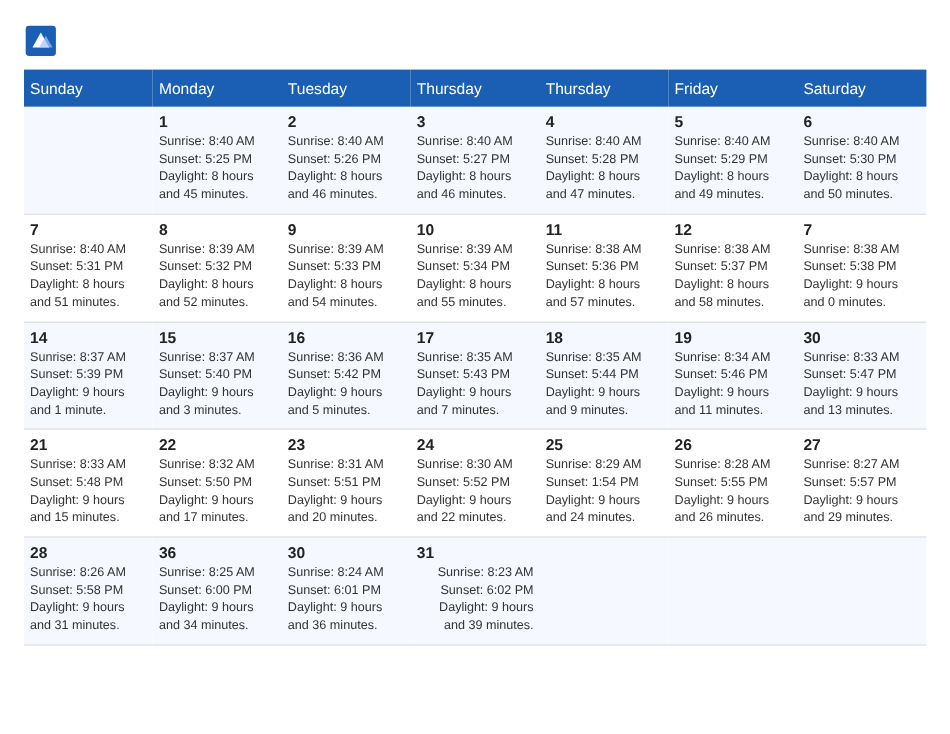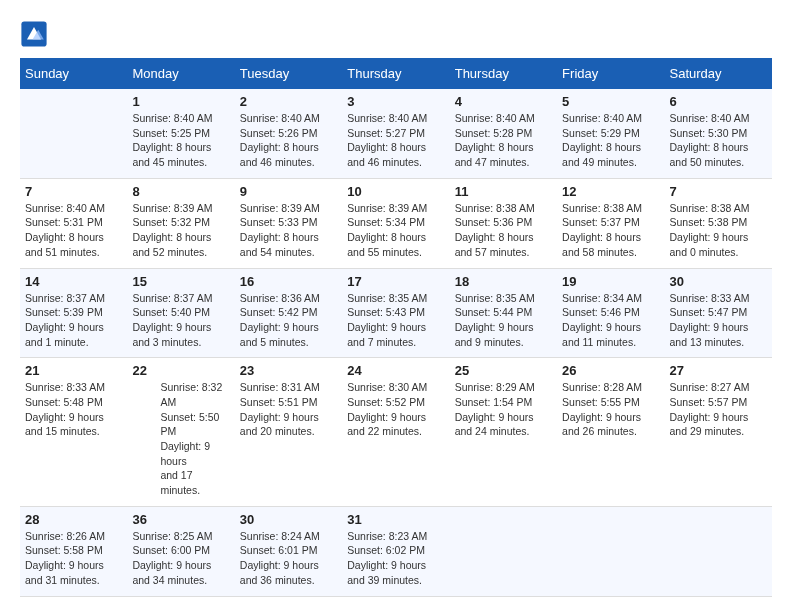--- a/index.html
+++ b/index.html
@@ -272,21 +272,21 @@
       <tr>
         <td>
           <div class="day-num">21</div>
           <div class="day-info" style="white-space: pre-line;">Sunrise: 8:33 AM
 Sunset: 5:48 PM
 Daylight: 9 hours
 and 15 minutes.</div>
         </td>
         <td>
           <div class="day-num">22</div>
-          <div class="day-info" style="white-space: pre-line; margin-left: 28px;">Sunrise: 8:32 AM
+          <div class="day-info" style="white-space: pre-line;">Sunrise: 8:32 AM
 Sunset: 5:50 PM
 Daylight: 9 hours
 and 17 minutes.</div>
         </td>
         <td>
           <div class="day-num">23</div>
           <div class="day-info" style="white-space: pre-line;">Sunrise: 8:31 AM
 Sunset: 5:51 PM
 Daylight: 9 hours
 and 20 minutes.</div>
@@ -337,21 +337,21 @@
         </td>
         <td>
           <div class="day-num">30</div>
           <div class="day-info" style="white-space: pre-line;">Sunrise: 8:24 AM
 Sunset: 6:01 PM
 Daylight: 9 hours
 and 36 minutes.</div>
         </td>
         <td>
           <div class="day-num">31</div>
-          <div class="day-info" style="white-space: pre-line;">Sunrise: 8:23 AM
+          <div class="day-info" style="white-space: pre-line; text-align: right;">Sunrise: 8:23 AM
 Sunset: 6:02 PM
 Daylight: 9 hours
 and 39 minutes.</div>
         </td>
         <td></td>
         <td></td>
         <td></td>
       </tr>
     </tbody>
 </table>

